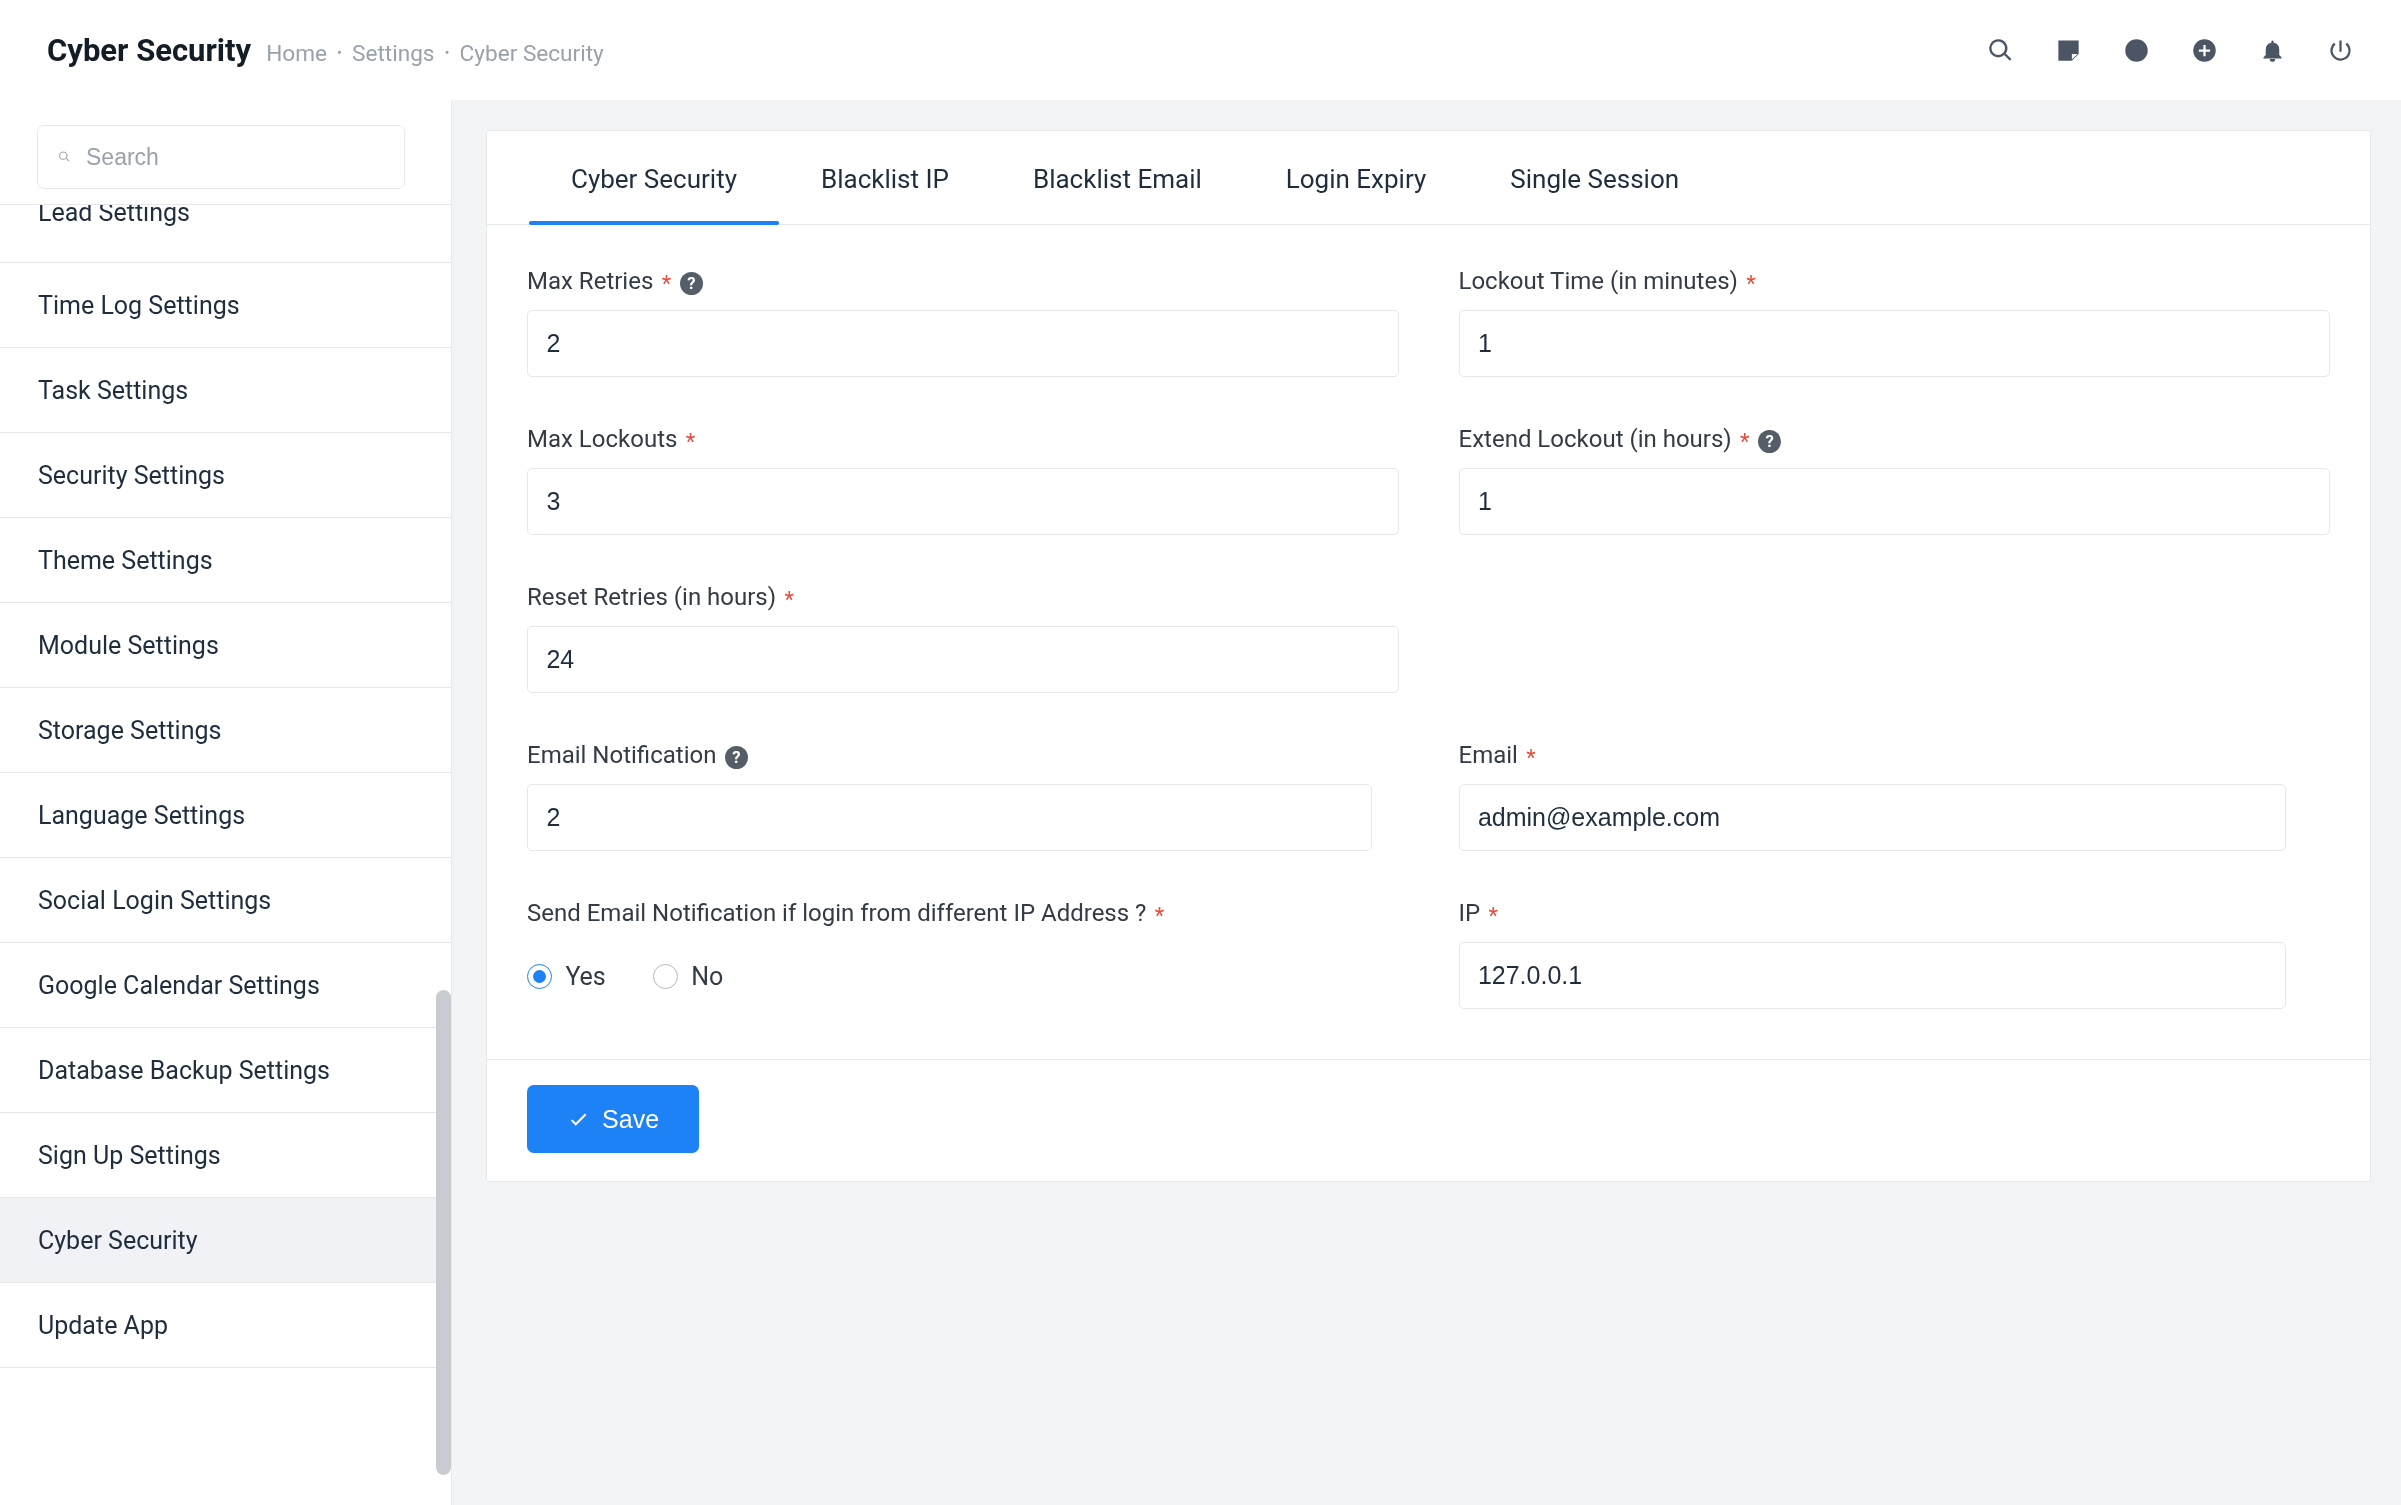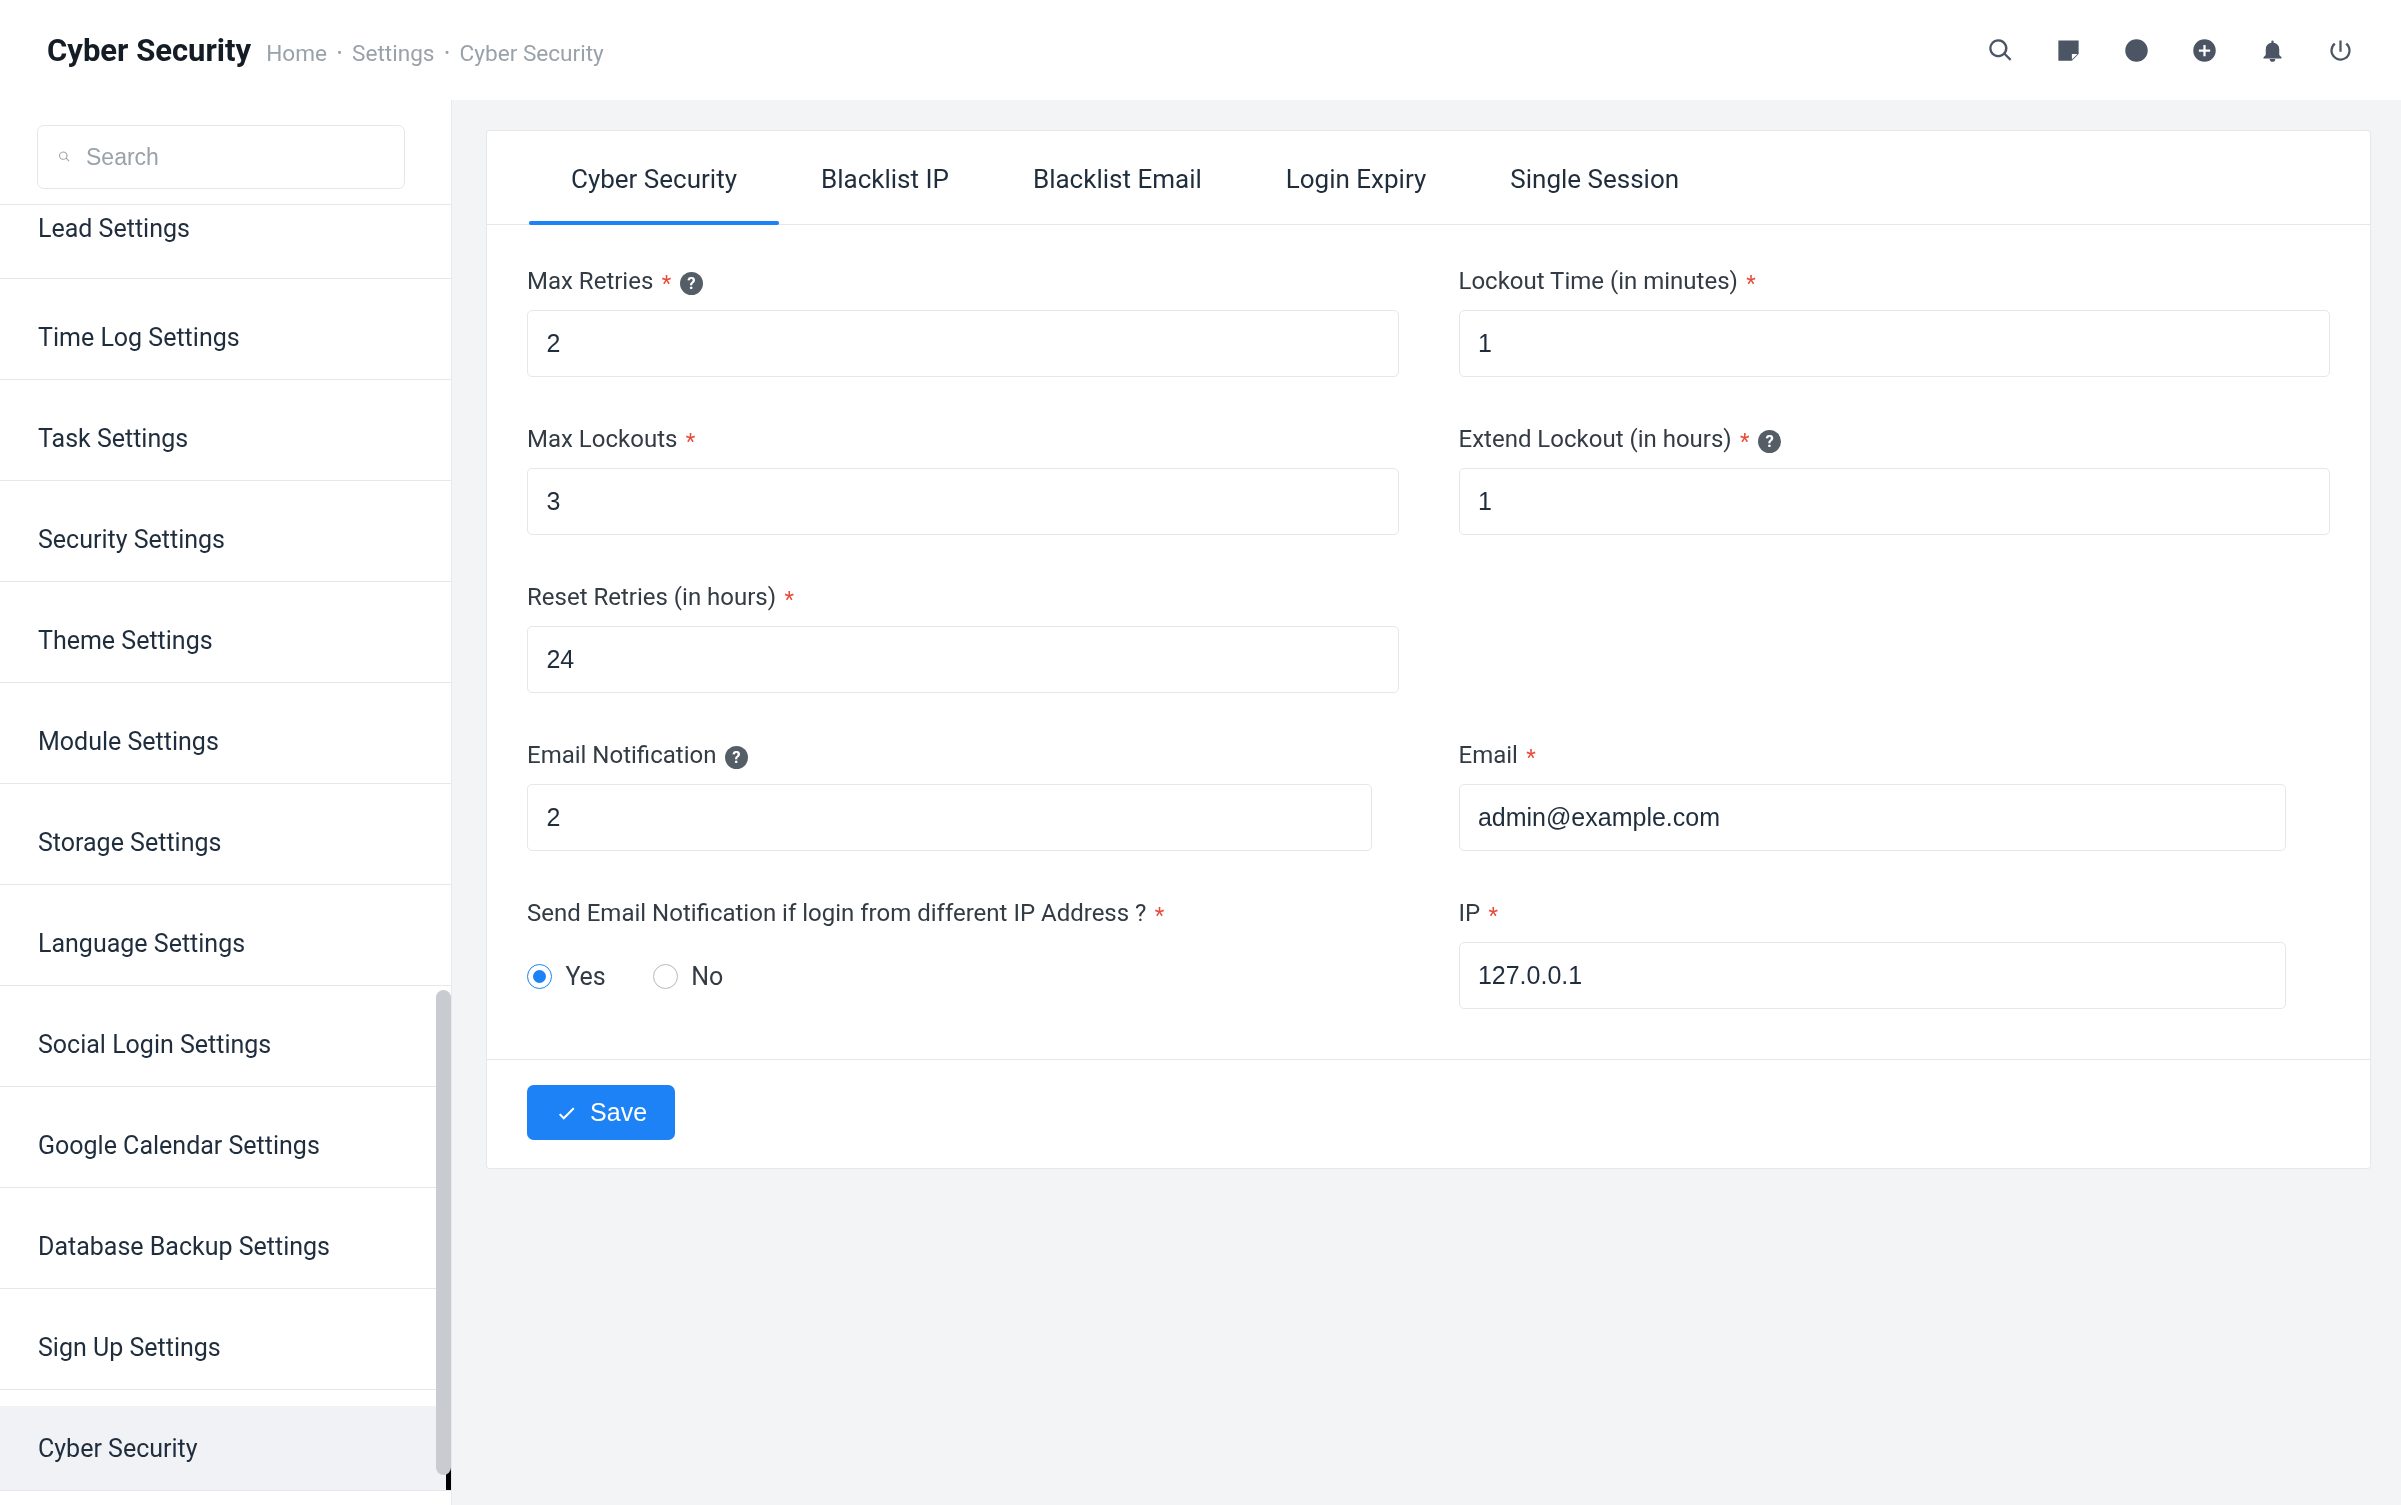--- a/index.html
+++ b/index.html
@@ -77,21 +77,21 @@
   .sidebar-list {
     flex:1; overflow:hidden; position:relative;
     border-top:0.8px solid var(--border);
   }
   .sidebar-item {
     display:flex; align-items:center;
     height:85px;
     padding:0 38px;
     font-size:25px; color:var(--text-dark);
     border-bottom:0.8px solid var(--border);
-    cursor:pointer; position:relative;margin-top:16px;
+    cursor:pointer; position:relative;
   }
   .sidebar-item.short { height:58px; align-items:flex-start; padding-top:0; }
   .sidebar-item.short span { position:relative; top:-6.7px;}
   .sidebar-item.active { background:var(--sidebar-active); }
   .sidebar-item.active::after {
     content:""; position:absolute; right:0; top:0; bottom:0; width:5px; background:#000;
   }
 
   .sidebar-scrollbar {
     position:absolute; right:0px;
@@ -157,21 +157,21 @@
 
   .form-divider {
     border:none; border-top:0.8px solid var(--border);
     margin:0;
   }
   .card-actions {
     padding:25px 40px 28px 40px;
   }
   .btn-save {
     display:inline-flex; align-items:center; gap:11.7px;
-    height:55px; padding:0 28px;
+    height:68px; padding:0 40px;
     background:var(--blue); color:#fff;
     font-size:25px; border:none; border-radius:6.7px; cursor:pointer;
   }
   .btn-save svg { width:23.4px; height:23.4px; fill:#fff; }
 </style>
 </head>
 <body>
 
 <div class="topbar">
   <div class="topbar-left">

